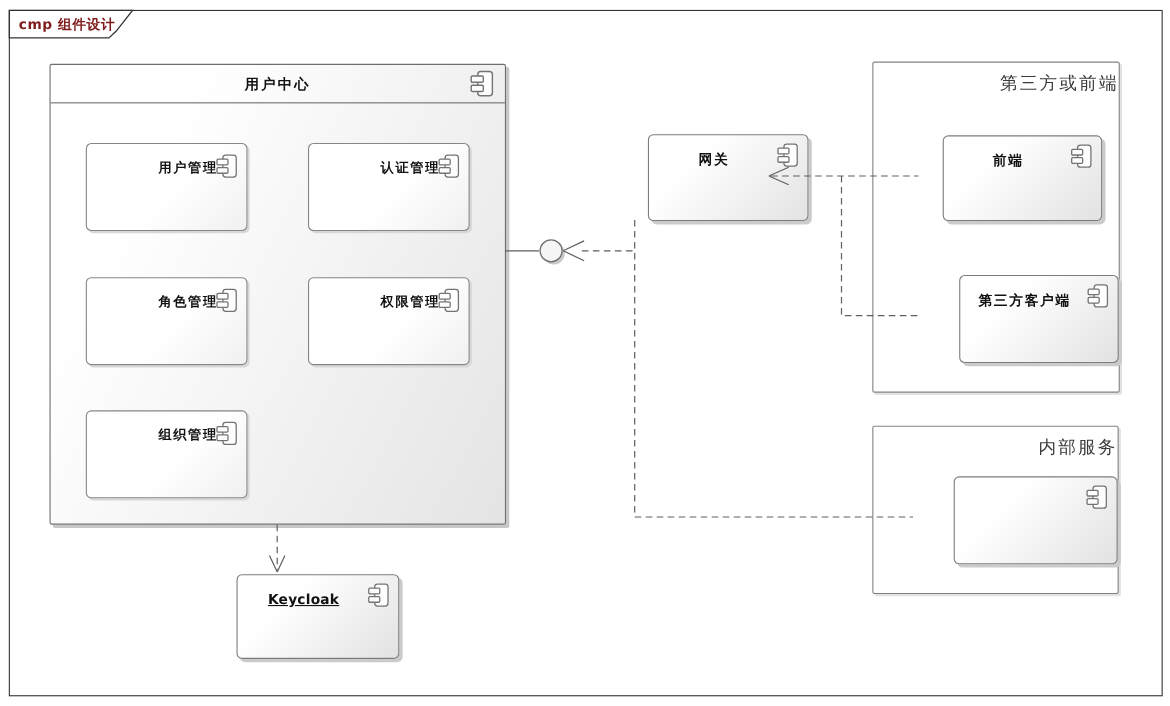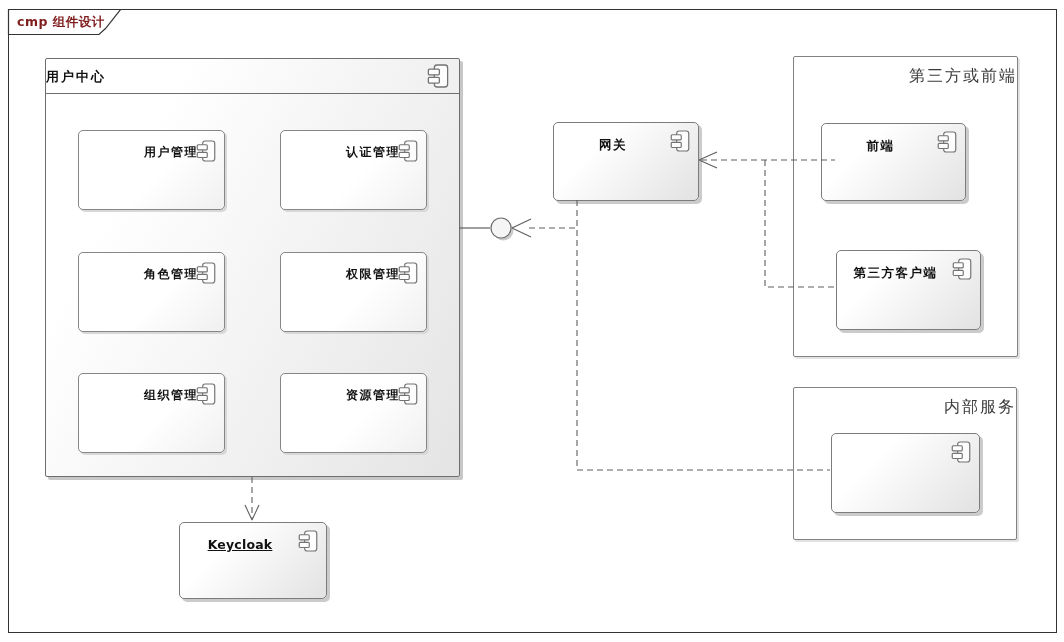--- a/index.html
+++ b/index.html
@@ -19,41 +19,42 @@
 
   
   .uc{
     left:45px;top:58px;width:413px;height:417px;
     border:1px solid #6e6e6e;border-radius:2px;
     background:linear-gradient(118deg,#ffffff 22%,#e4e4e4 100%);
     box-shadow:3px 3px 0 #c7c7c7;
   }
   .uc-header{position:relative;height:34px;border-bottom:1px solid #6e6e6e;}
   .uc-title{
-    font-weight:bold;font-size:13px;color:#111;text-align:left;
+    font-weight:bold;font-size:13px;color:#111;text-align:center;
     padding-top:9px;letter-spacing:2px;
   }
 
   
   .module{
     width:145px;height:78px;
     border:1px solid #868686;border-radius:5px;
     background:linear-gradient(135deg,#ffffff 55%,#f0f0f0 100%);
     box-shadow:2px 2px 0 #d8d8d8;
   }
   .mod-title{
     font-weight:bold;font-size:12px;color:#111;text-align:right;
     padding-top:13px;padding-right:26px;letter-spacing:1.5px;white-space:nowrap;
   }
 
   
   .comp{
     border:1px solid #7c7c7c;border-radius:5px;
     background:linear-gradient(135deg,#ffffff 30%,#e2e2e2 100%);
     box-shadow:3px 3px 0 #cbcbcb;
+    margin-left:36px;
   }
   .comp-title{
     font-weight:bold;font-size:12.5px;color:#111;text-align:center;
     padding-top:14px;padding-right:26px;letter-spacing:1.5px;white-space:nowrap;
   }
   .latin{letter-spacing:0.2px;text-decoration:underline;}
 
   
   .pkg{
     border:1px solid #828282;border-radius:2px;background:#ffffff;
@@ -117,26 +118,20 @@
     <svg class="cicon abs" style="right:8px;top:8px" viewBox="0 0 24 26">
         <use href="#cmp-icon"></use>
       </svg>
   </div>
   <div class="abs module" style="left:32px;top:314px">
     <div class="mod-title">组织管理</div>
     <svg class="cicon abs" style="right:8px;top:8px" viewBox="0 0 24 26">
         <use href="#cmp-icon"></use>
       </svg>
   </div>
-  <div class="abs module" style="left:234px;top:314px">
-    <div class="mod-title">资源管理</div>
-    <svg class="cicon abs" style="right:8px;top:8px" viewBox="0 0 24 26">
-        <use href="#cmp-icon"></use>
-      </svg>
-  </div>
 </div>
 
 <div class="abs comp" style="left:553px;top:122px;width:144px;height:77px">
   <div class="comp-title">网关</div>
   <svg class="cicon abs" style="right:8px;top:6px" viewBox="0 0 24 26">
       <use href="#cmp-icon"></use>
     </svg>
 </div>
 
 <div class="abs comp" style="left:179px;top:522px;width:146px;height:75px">

